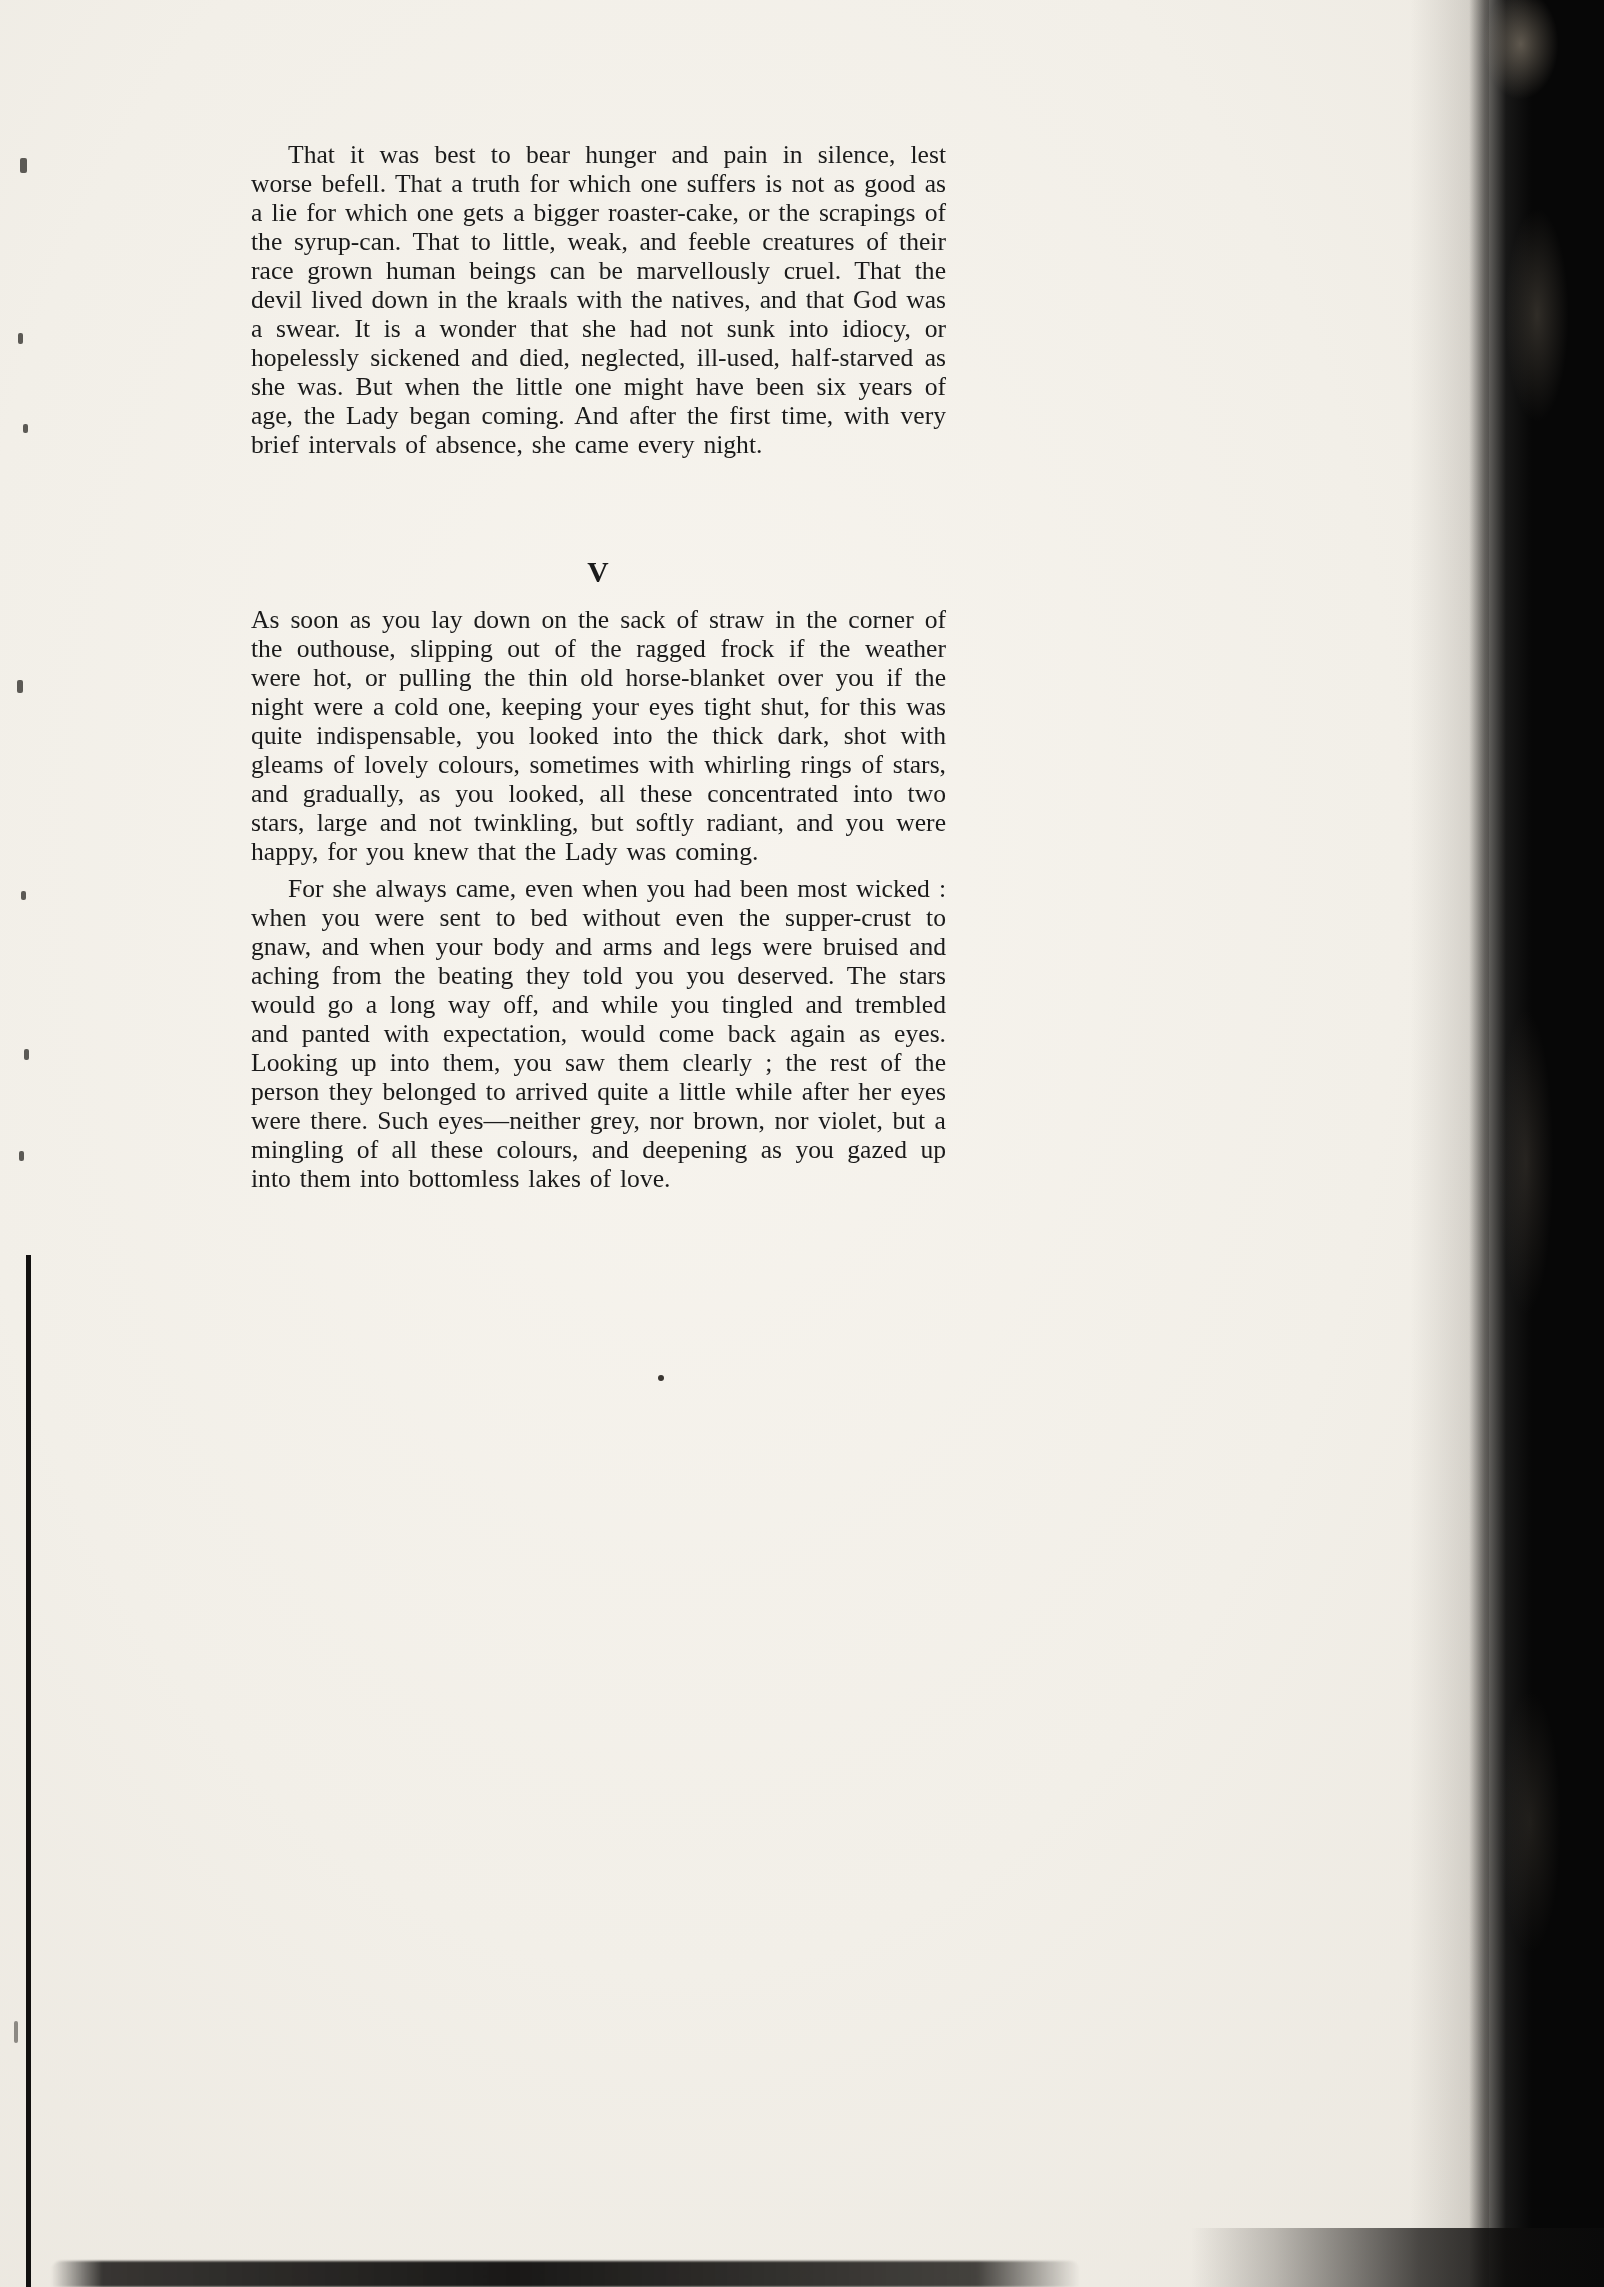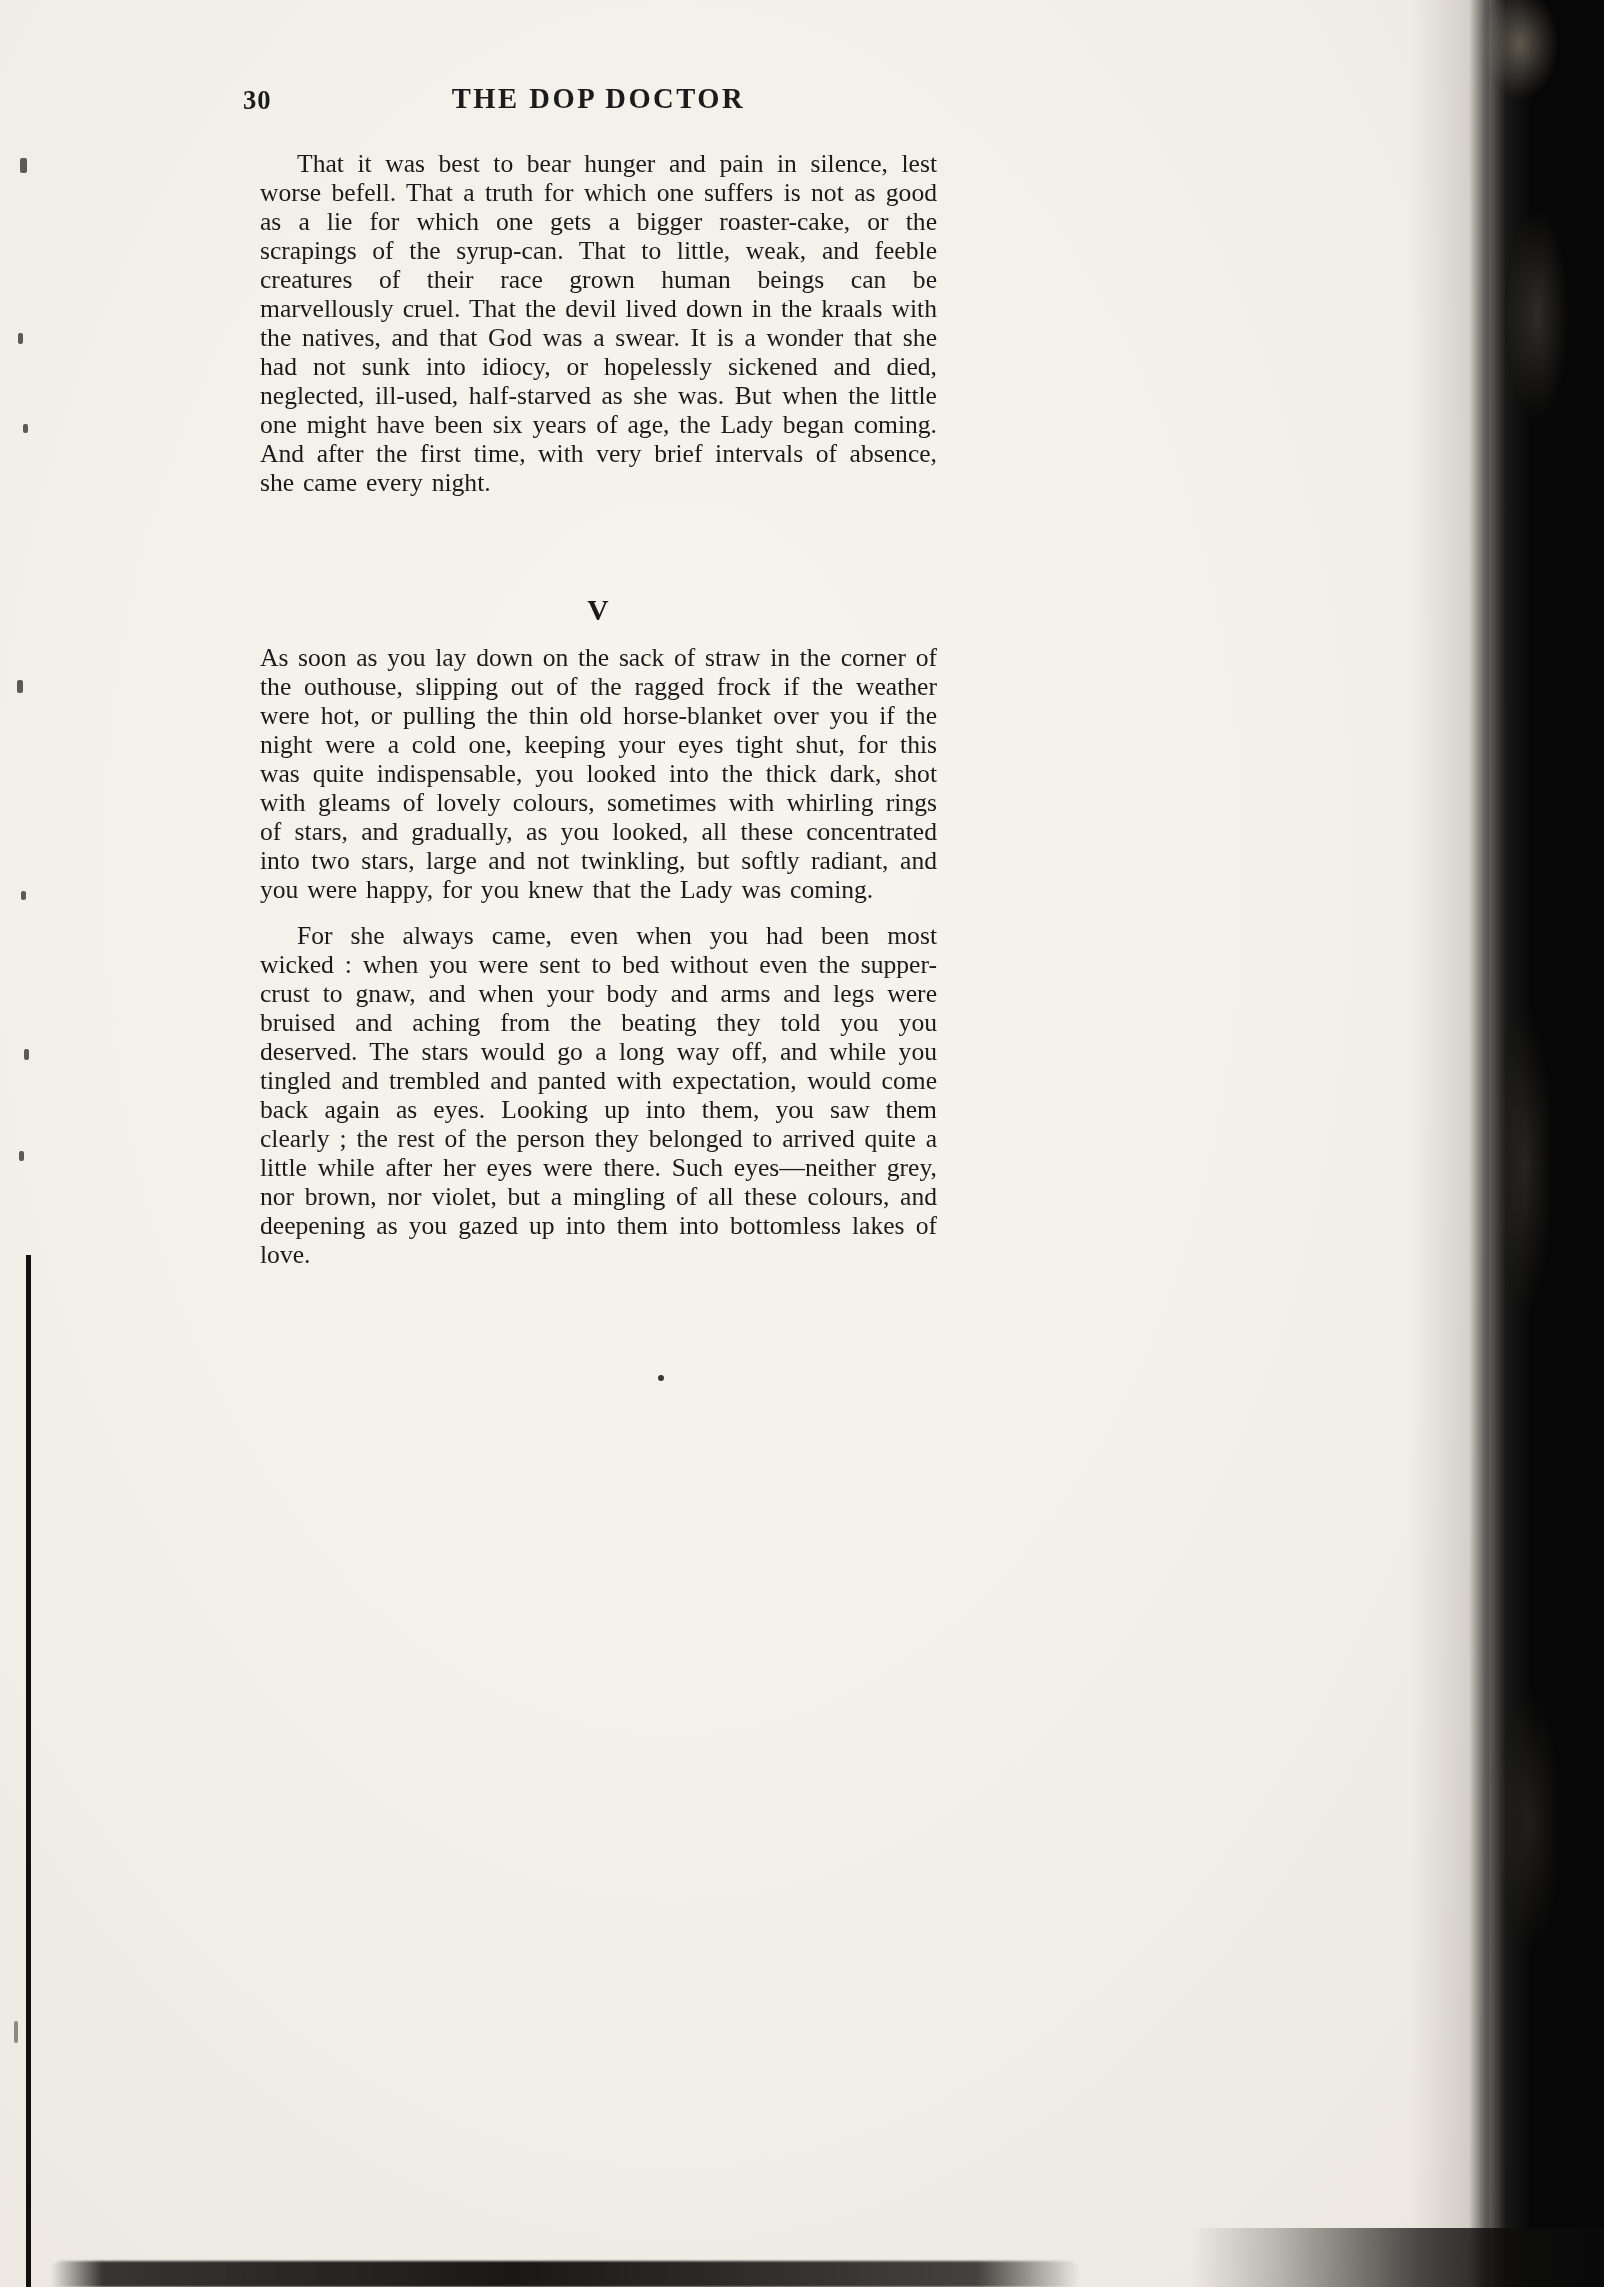--- a/index.html
+++ b/index.html
@@ -47,21 +47,21 @@
     position: absolute;
     top: 132px;
     left: 243px;
     width: 711px;
     font-size: 25.6px;
     line-height: 29px;
     text-align: justify;
     word-spacing: 2.5px;
   }
   .text-block p {
-    margin: 17px;
+    margin: 8px;
   }
   p.indent { text-indent: 37px; }
   p.noindent { text-indent: 0; }
   .chapter-heading {
     margin: 99px 0 17.7px 0;
     text-align: center;
     font-size: 29.6px;
     font-weight: 700;
     letter-spacing: 1px;
   }
@@ -149,24 +149,20 @@
     border-radius: 50%;
     background: #3a3631;
     pointer-events: none;
   }
 </style>
 </head>
 <body>
 
 <div class="page">
 
-  <header class="running-head">
-    <span class="page-num">30</span>
-    <span class="running-title">THE DOP DOCTOR</span>
-  </header>
 
   <main class="text-block">
     <p class="indent">That it was best to bear hunger and pain in silence, lest worse befell.  That a truth for which one suffers is not as good as a lie for which one gets a bigger roaster-cake, or the scrapings of the syrup-can.  That to little, weak, and feeble creatures of their race grown human beings can be marvellously cruel.  That the devil lived down in the kraals with the natives, and that God was a swear.  It is a wonder that she had not sunk into idiocy, or hopelessly sickened and died, neglected, ill-used, half-starved as she was.  But when the little one might have been six years of age, the Lady began coming.  And after the first time, with very brief intervals of absence, she came every night.</p>
 
     <h2 class="chapter-heading">V</h2>
 
     <p class="noindent">As soon as you lay down on the sack of straw in the corner of the outhouse, slipping out of the ragged frock if the weather were hot, or pulling the thin old horse-blanket over you if the night were a cold one, keeping your eyes tight shut, for this was quite indispensable, you looked into the thick dark, shot with gleams of lovely colours, sometimes with whirling rings of stars, and gradually, as you looked, all these concentrated into two stars, large and not twinkling, but softly radiant, and you were happy, for you knew that the Lady was coming.</p>
 
     <p class="indent">For she always came, even when you had been most wicked : when you were sent to bed without even the supper-crust to gnaw, and when your body and arms and legs were bruised and aching from the beating they told you you deserved.  The stars would go a long way off, and while you tingled and trembled and panted with expectation, would come back again as eyes.  Looking up into them, you saw them clearly ; the rest of the person they belonged to arrived quite a little while after her eyes were there.  Such eyes—neither grey, nor brown, nor violet, but a mingling of all these colours, and deepening as you gazed up into them into bottomless lakes of love.</p>
 

